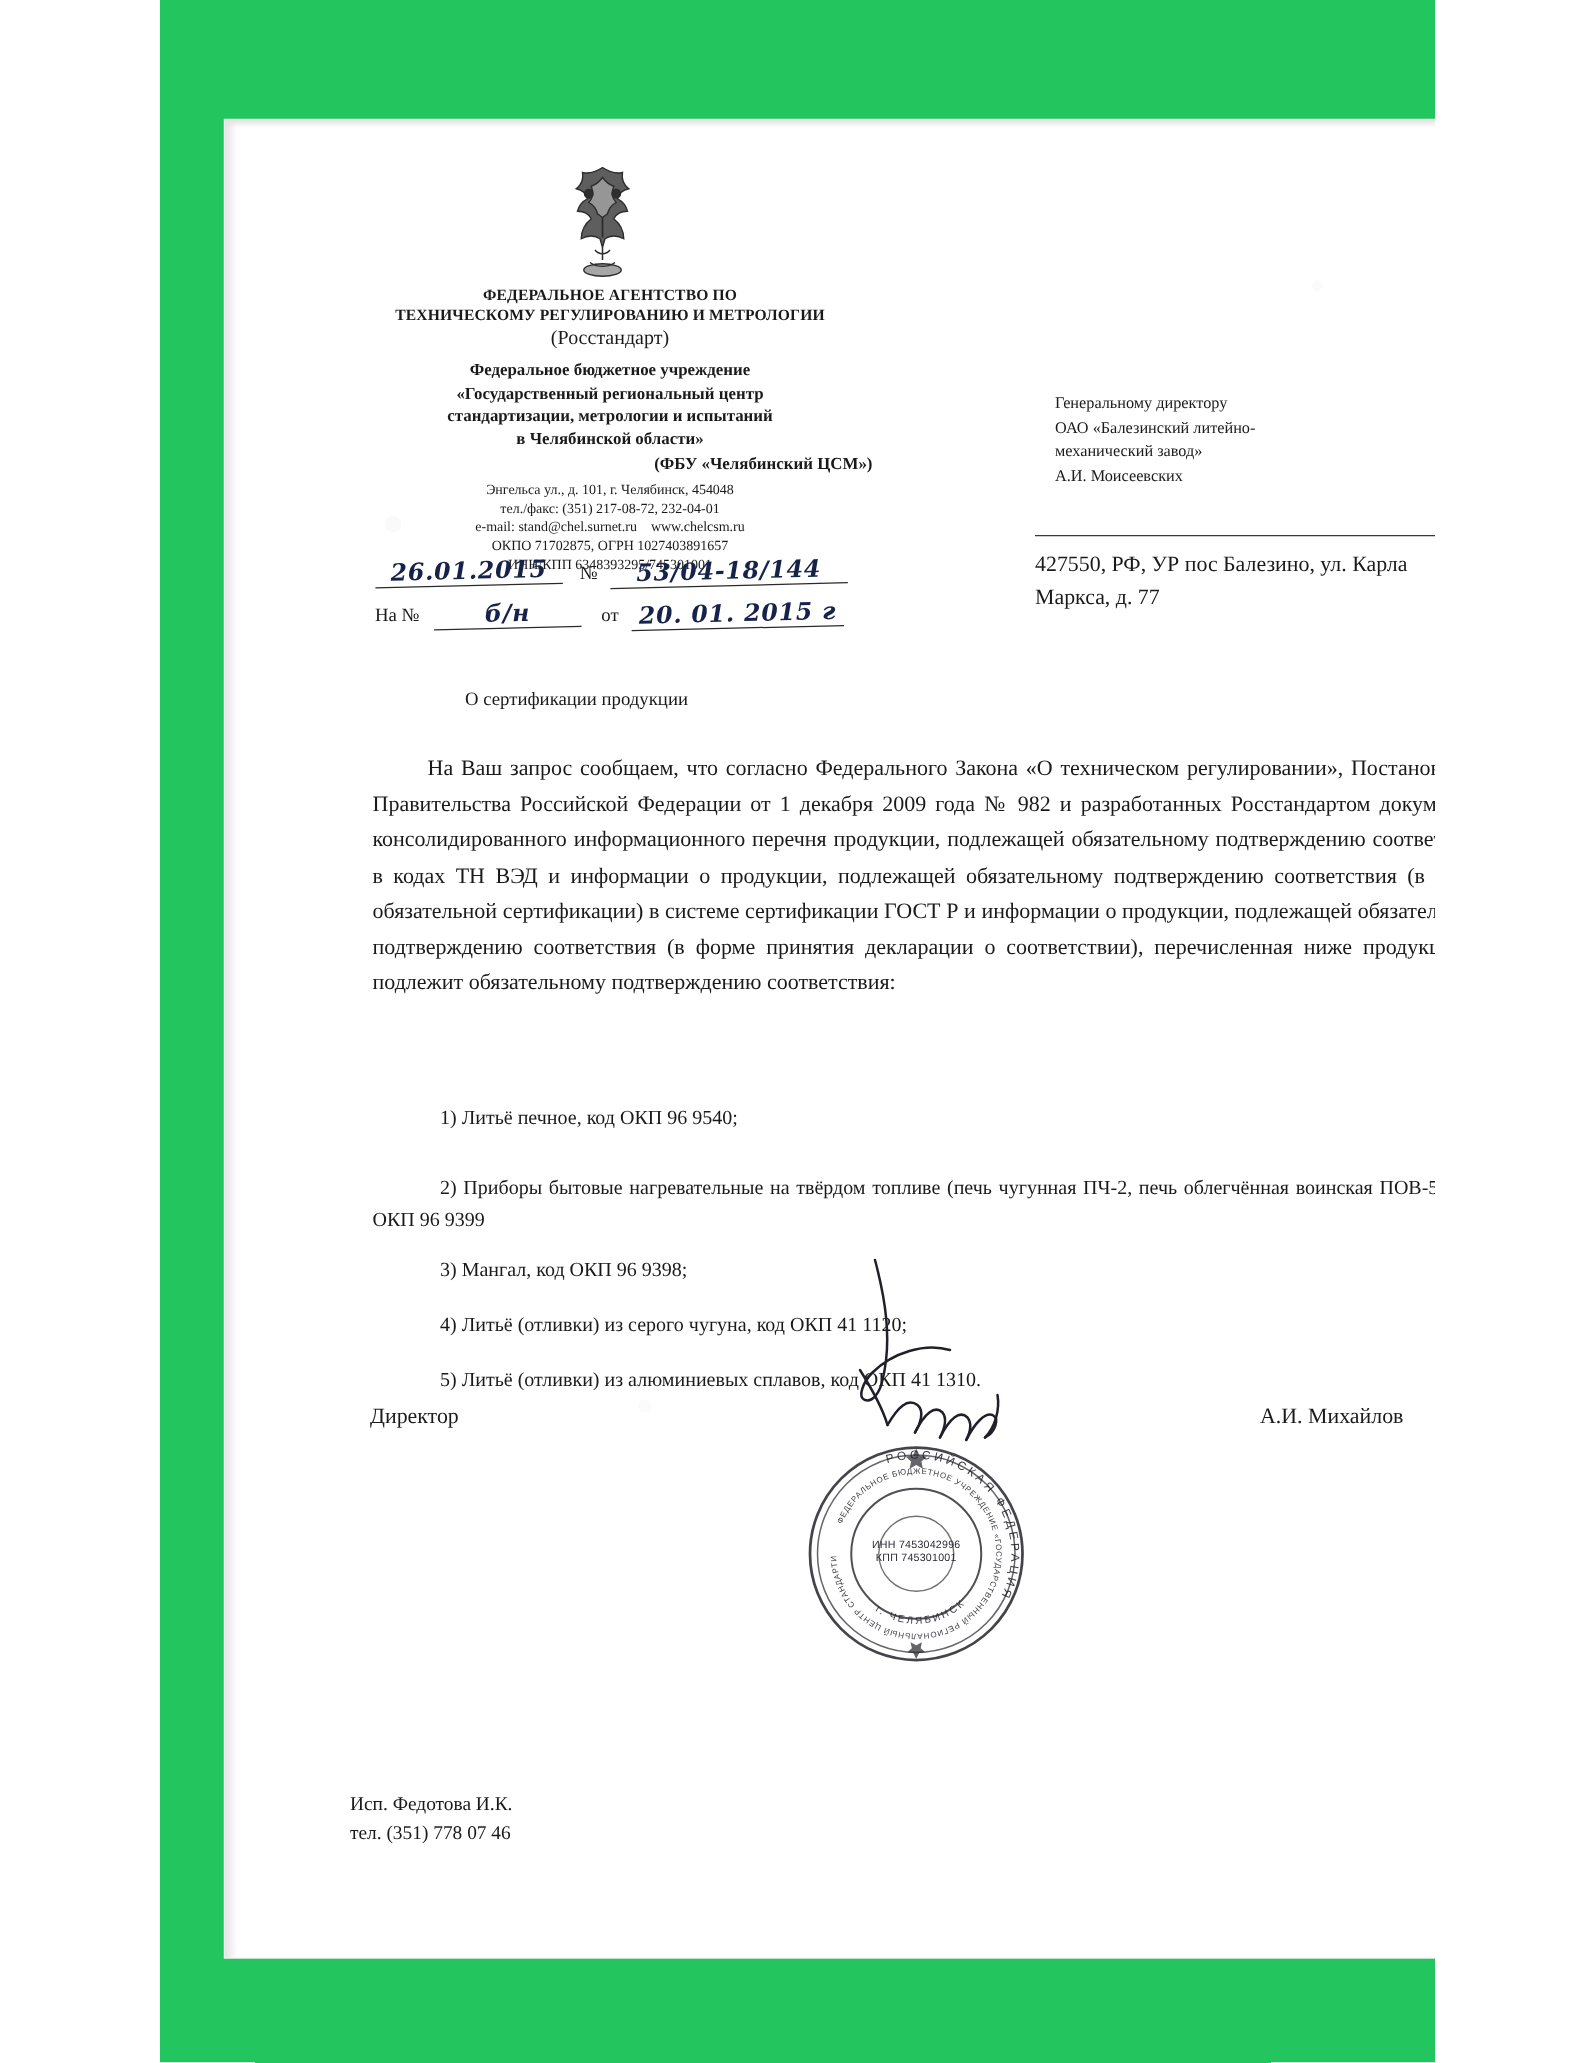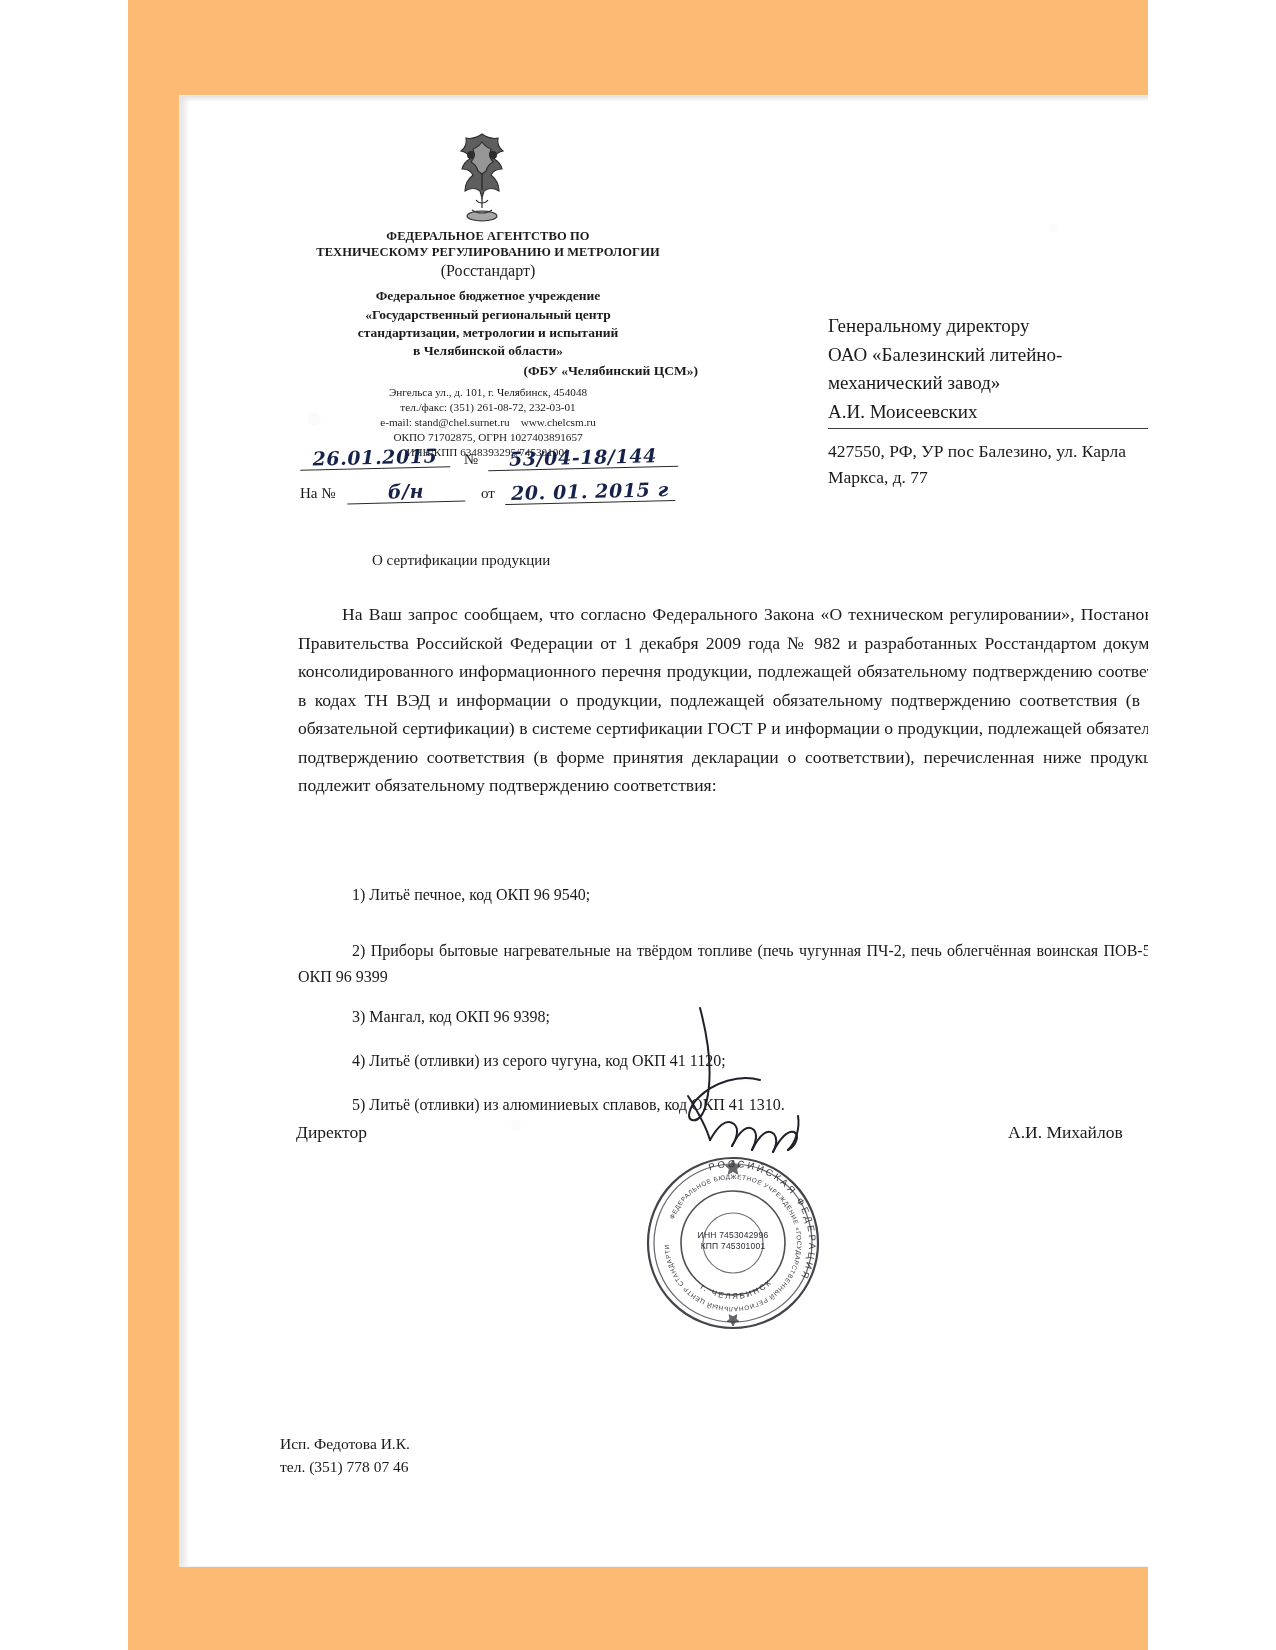--- a/index.html
+++ b/index.html
@@ -9,21 +9,21 @@
   }
   body {
     font-family: "Liberation Serif", serif;
     color: #1a1a1a;
   }
   .page {
     position: relative;
     width: 1020px;
     height: 1650px;
     margin: 0 auto;
-    background: #fdba74;
+    background: #22c55e;
     overflow: hidden;
   }
   
   .scan-sheet {
     position: absolute;
     left: 52px;
     top: 96px;
     width: 1120px;
     height: 1470px;
     background: #ffffff;
@@ -119,24 +119,24 @@
     letter-spacing: .6px;
     transform: rotate(-1.4deg);
     display: inline-block;
   }
   .ul { border-bottom: 1.3px solid #2a2a2a; display: inline-block; text-align: center; }
   .lbl { font-size: 15px; }
 
   
   .addressee {
     position: absolute;
-    left: 700px;
+    left: 716px;
     top: 312px;
     width: 420px;
-    font-size: 19px;
+    font-size: 13px;
     line-height: 1.5;
   }
   .addr-rule {
     position: absolute;
     left: 700px;
     top: 428px;
     width: 408px;
     border-top: 1.2px solid #3a3a3a;
   }
   .addr-city {
@@ -270,21 +270,21 @@
     <div class="lh-short">(Росстандарт)</div>
     <div class="lh-org">
       <div>Федеральное бюджетное учреждение</div>
       <div>«Государственный региональный центр</div>
       <div>стандартизации, метрологии и испытаний</div>
       <div>в Челябинской области»</div>
     </div>
     <div class="lh-abbr">(ФБУ «Челябинский ЦСМ»)</div>
     <div class="lh-contacts">
       <div>Энгельса ул., д. 101, г. Челябинск, 454048</div>
-      <div>тел./факс: (351) 261-08-72, 232-03-01</div>
+      <div>тел./факс: (351) 217-08-72, 232-04-01</div>
       <div>
         <span>e-mail:</span>
         <span>stand@chel.surnet.ru</span>
         &nbsp;&nbsp;
         <span>www.chelcsm.ru</span>
       </div>
       <div>ОКПО 71702875, ОГРН 1027403891657</div>
       <div>ИНН/КПП 6348393295/745301001</div>
     </div>
   </div>

